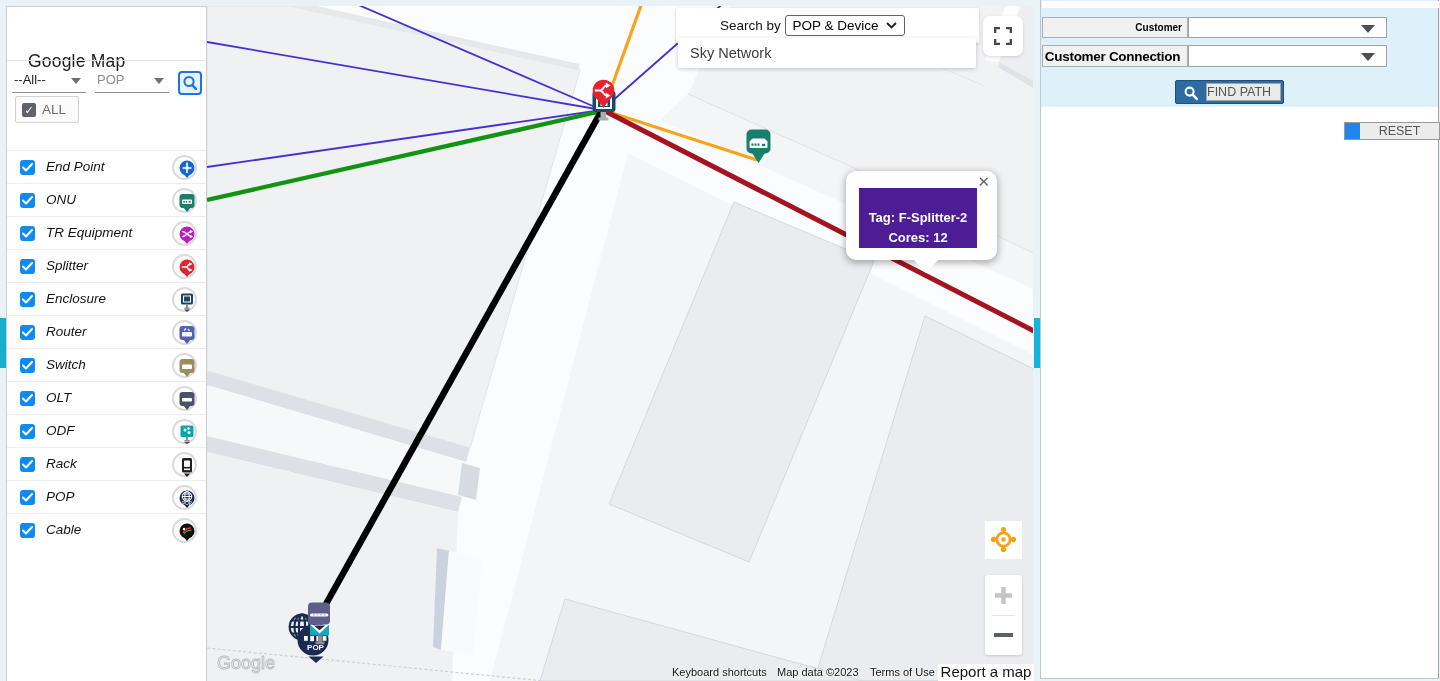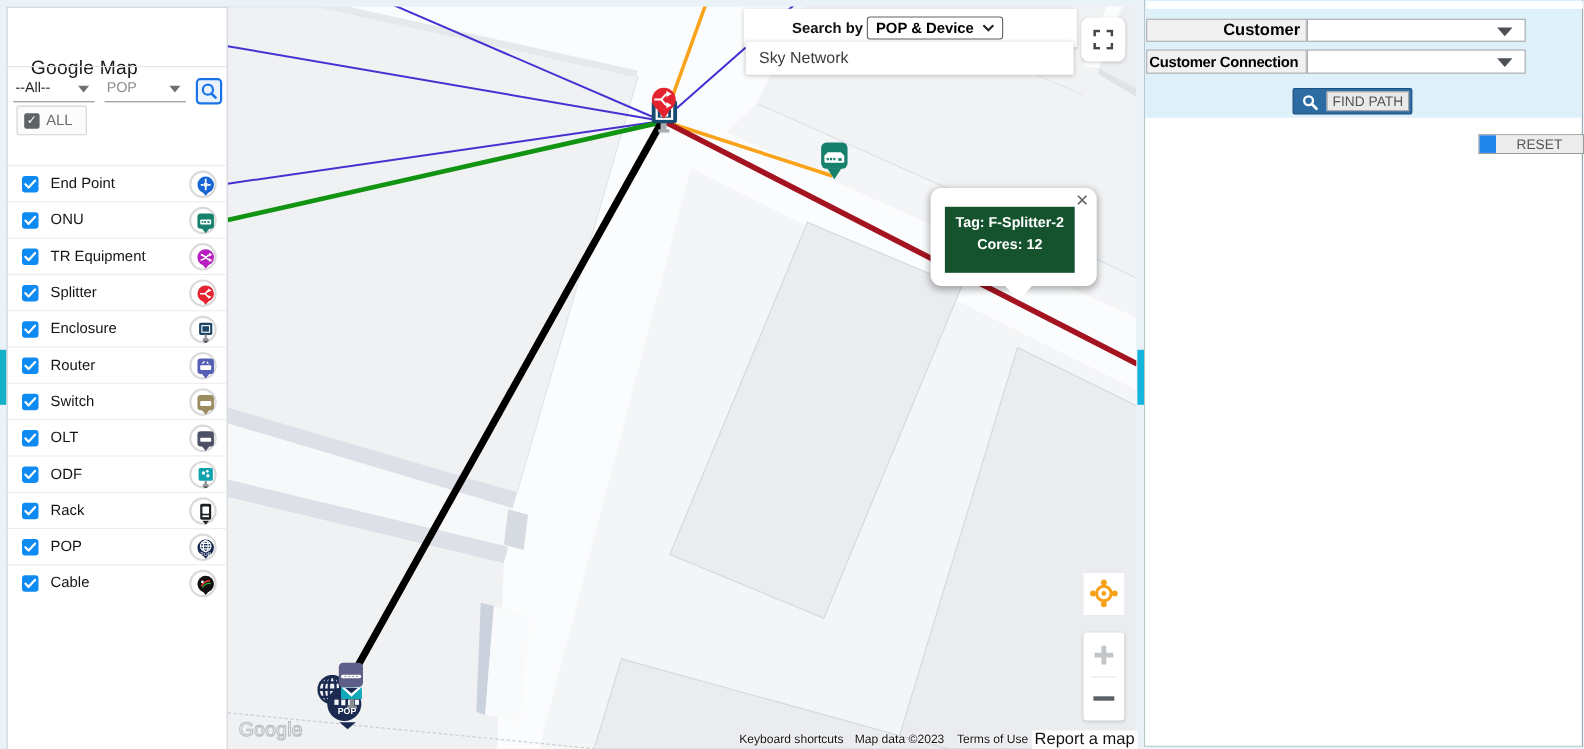--- a/index.html
+++ b/index.html
@@ -16,21 +16,21 @@
 #sel-pop { left:88px; top:62px; width:74px; }
 #sel-pop .tx { color:#8d8d8d; }
 #sb-search { position:absolute; left:171px; top:64px; width:24px; height:24px; background:#eaf3fd; border:2px solid #1a73e8; border-radius:4px; }
 #sb-allchip { position:absolute; left:8px; top:89px; width:64px; height:27px; background:#fbfbfb; border:1px solid #d2d2d2; border-radius:2px; }
 #sb-allchip .ck { position:absolute; left:6px; top:6px; width:14px; height:14px; background:#5f6368; border-radius:2px; color:#fff; font-size:11px; line-height:14px; text-align:center; }
 #sb-allchip .lb { position:absolute; left:26px; top:5px; font-size:13.5px; color:#6d6d6d;text-align:center; }
 #rows { position:absolute; left:0; top:143px; width:100%; }
 .row { position:relative; height:33px; border-top:1px solid #ededed; }
 .row .cb { position:absolute; left:13px; top:9px; width:15px; height:15px; background:#0d8bf2; border-radius:3px; }
 .row .cb svg { position:absolute; left:2px; top:3px; }
-.row .lb { position:absolute; left:39px; top:8px; font-size:13.5px; color:#141414; }
+.row .lb { position:absolute; left:39px; top:8px; font-size:13.5px; color:#141414;font-style:italic; }
 .row .ic { position:absolute; left:165px; top:4px; width:25px; height:25px; background:#fff; border:2px solid #dadada; border-radius:50%; }
 .row .ic svg { position:absolute; left:2.5px; top:2px; }
 #lbar { left:0; top:318px; width:6px; height:50px; background:#14b0ca; }
 #rbar { left:1034px; top:318px; width:6px; height:50px; background:#14b4dc; }
 </style>
 </head>
 <body>
 
 <div class="abs" id="lbar"></div>
 
@@ -399,41 +399,41 @@
 <path d="M310.5 625 L328.5 625 L319.5 633.5 Z" fill="#fff"></path>
 <path d="M313.8 625.5 L325.2 625.5 L319.5 630.2 Z" fill="#1b2a50"></path>
 
 <rect x="318" y="635.5" width="4" height="7.5" fill="#8b8f94"></rect>
 <rect x="315.5" y="641.5" width="9" height="2.8" fill="#8b8f94"></rect>
 
 <text x="315.5" y="649.5" font-size="8" font-weight="bold" fill="#fff" text-anchor="middle" font-family="Liberation Sans">POP</text>
 </g>
 </svg>
 
-<div class="abs" style="left:676px;top:8px;width:303px;height:35px;background:#fff;border-radius:1px;box-shadow:0 1px 3px rgba(0,0,0,.18);display:flex;align-items:center;justify-content:flex-start;padding-left:44px;font-size:13.5px;color:#111;font-weight:bold;">
+<div class="abs" style="left:676px;top:8px;width:303px;height:35px;background:#fff;border-radius:1px;box-shadow:0 1px 3px rgba(0,0,0,.18);display:flex;align-items:center;justify-content:flex-start;padding-left:44px;font-size:13.5px;color:#111;">
 <span>Search by&nbsp;</span>
 
 <span style="display:inline-flex;align-items:center;border:1.6px solid #5f6368;border-radius:3px;padding:0 7px;height:21px;font-size:13.5px;color:#000;">POP &amp; Device&nbsp;&nbsp;<svg width="11" height="7" viewBox="0 0 11 7">
         <path d="M1 1 L5.5 5.5 L10 1" fill="none" stroke="#222" stroke-width="1.9"></path>
       </svg></span>
 </div>
 
 <div class="abs" style="left:678px;top:38px;width:298px;height:30px;background:#fff;border-radius:2px;box-shadow:0 1px 4px rgba(0,0,0,.2);font-size:14.5px;color:#3c3c3c;line-height:30px;padding-left:12px;">Sky Network</div>
 
 <div class="abs" style="left:983px;top:16px;width:40px;height:40px;background:#fff;border-radius:7px;box-shadow:0 1px 3px rgba(0,0,0,.15);">
 <svg style="position:absolute;left:11px;top:11px;" width="18" height="18" viewBox="0 0 18 18">
       <path d="M1 6 V1 H6 M12 1 H17 V6 M17 12 V17 H12 M6 17 H1 V12" fill="none" stroke="#474747" stroke-width="2.6"></path>
     </svg>
 </div>
 
 <div class="abs" style="left:846px;top:171px;width:151px;height:89px;background:#fff;border-radius:10px;box-shadow:0 2px 7px 1px rgba(0,0,0,.3);">
 
 <div style="position:absolute;right:7px;top:2px;font-size:15px;color:#666;">✕</div>
 
-<div style="position:absolute;left:13px;top:17px;width:118px;height:60px;background:#14532d;color:#fff;font-size:13px;font-weight:bold;text-align:center;padding-top:4px;line-height:20px;">Tag: F-Splitter-2<br>Cores: 12</div>
+<div style="position:absolute;left:13px;top:17px;width:118px;height:60px;background:#4c1d95;color:#fff;font-size:13px;font-weight:bold;text-align:center;padding-top:20px;line-height:20px;">Tag: F-Splitter-2<br>Cores: 12</div>
 </div>
 
 <div class="abs" style="left:913px;top:259px;width:0;height:0;border-left:13px solid transparent;border-right:13px solid transparent;border-top:14px solid #fff;"></div>
 
 <div class="abs" style="left:985px;top:521px;width:37px;height:38px;background:#fff;">
 <svg style="position:absolute;left:5px;top:5px;" width="27" height="27" viewBox="0 0 27 27">
       <g fill="none" stroke="#f5a21a" stroke-width="2.8">
         <circle cx="13.5" cy="13.5" r="6.6"></circle>
       </g>
       <g fill="#f5a21a">
@@ -463,37 +463,37 @@
 <div class="abs" style="left:870px;top:666px;font-size:11px;color:#131313;text-shadow:0 0 2px #fff,0 0 2px #fff;">Terms of Use</div>
 
 <div class="abs" style="left:938px;top:664px;width:96px;height:17px;background:#fff;font-size:15px;color:#131313;text-align:center;line-height:16px;">Report a map error</div>
 
 <div class="abs" style="left:1040px;top:0;width:399px;height:679px;background:#fff;border-left:1px solid #bac7cd;border-right:1px solid #9aa4a9;border-bottom:1px solid #bac7cd;">
 
 <div style="position:absolute;left:0;top:0;width:100%;height:107px;background:#def0fa;"></div>
 
 <div style="position:absolute;left:1px;top:1px;width:397px;height:7px;background:#fff;"></div>
 
-<div style="position:absolute;left:1px;top:17px;width:146px;height:21px;background:#f1f1f1;border:1px solid #a9aeb2;font-size:15px;font-weight:bold;color:#000;text-align:right;line-height:20px;padding-right:5px;">Customer</div>
+<div style="position:absolute;left:1px;top:17px;width:146px;height:21px;background:#f1f1f1;border:1px solid #a9aeb2;font-size:10px;font-weight:bold;color:#000;text-align:right;line-height:20px;padding-right:5px;">Customer</div>
 
 <div style="position:absolute;left:147px;top:17px;width:199px;height:21px;background:#fff;border:1px solid #9fa6aa;">
 <span style="position:absolute;right:11px;top:7px;width:0;height:0;border-left:7px solid transparent;border-right:7px solid transparent;border-top:8px solid #4d5156;"></span>
     </div>
 
 <div style="position:absolute;left:1px;top:45px;width:146px;height:22px;background:#f1f1f1;border:1px solid #a9aeb2;font-size:13.5px;font-weight:bold;color:#000;text-align:center;line-height:21px;padding-right:5px;letter-spacing:-0.3px;">Customer Connection</div>
 
 <div style="position:absolute;left:147px;top:45px;width:199px;height:22px;background:#fff;border:1px solid #9fa6aa;">
 <span style="position:absolute;right:11px;top:7px;width:0;height:0;border-left:7px solid transparent;border-right:7px solid transparent;border-top:8px solid #4d5156;"></span>
     </div>
 
 <div style="position:absolute;left:134px;top:80px;width:109px;height:24px;background:#2d6ca3;border:1px solid #1c507e;border-radius:2px;">
 <svg style="position:absolute;left:7px;top:4px;" width="16" height="16" viewBox="0 0 16 16">
         <circle cx="6.6" cy="6.6" r="4" fill="none" stroke="#fff" stroke-width="2.1"></circle>
         <line x1="9.6" y1="9.6" x2="13.8" y2="13.8" stroke="#fff" stroke-width="2.5" stroke-linecap="round"></line>
       </svg>
-<span style="position:absolute;left:30px;top:2px;right:2px;bottom:2px;background:#eaeaea;border:1px solid #a5a5a5;font-size:12.5px;color:#555;text-align:center;line-height:17px;">FIND PATH</span>
+<span style="position:absolute;left:30px;top:2px;right:2px;bottom:2px;background:#eaeaea;border:1px solid #a5a5a5;font-size:12.5px;color:#555;text-align:left;line-height:17px;">FIND PATH</span>
 </div>
 
 <div style="position:absolute;left:303px;top:122px;width:96px;height:18px;border:1px solid #999;display:flex;">
 <span style="width:15px;background:#2186eb;"></span>
 <span style="flex:1;background:#ececec;font-size:12.5px;color:#555;text-align:center;line-height:16px;">RESET</span>
 </div>
 </div>
 
 </body></html>

